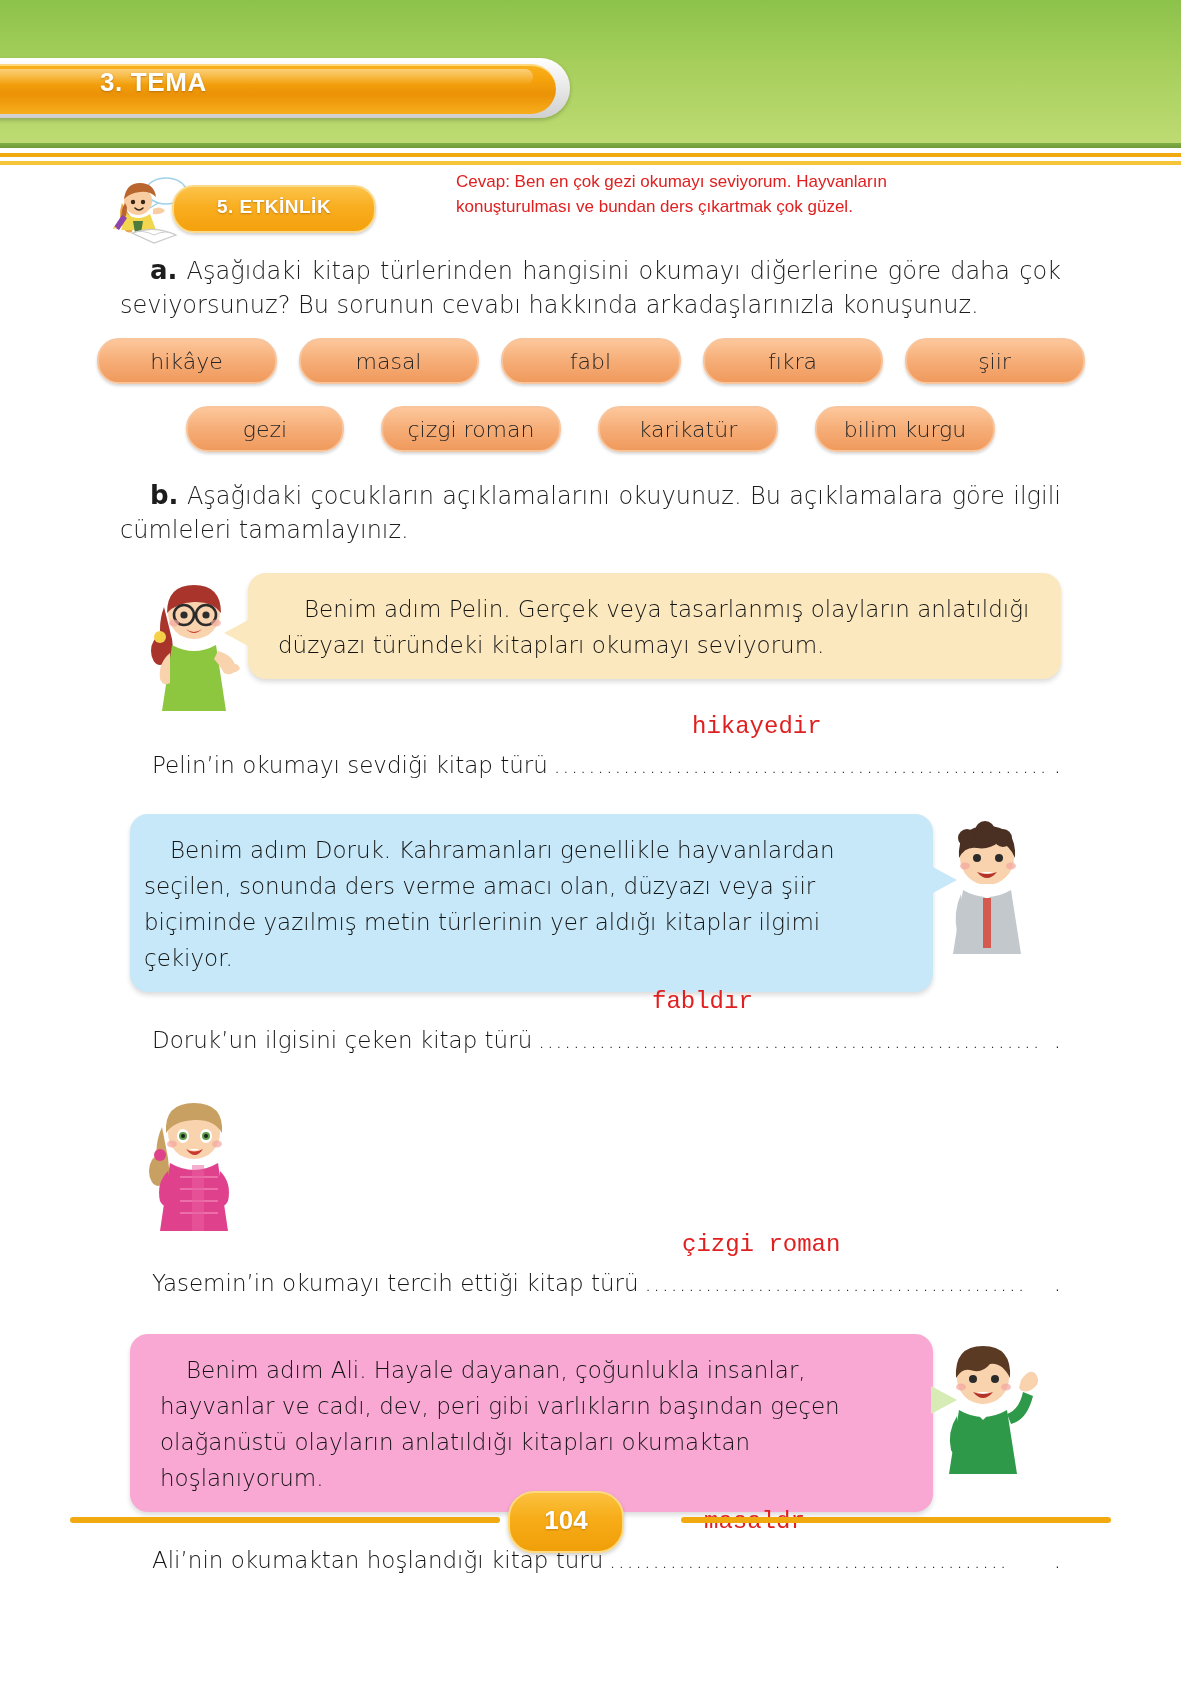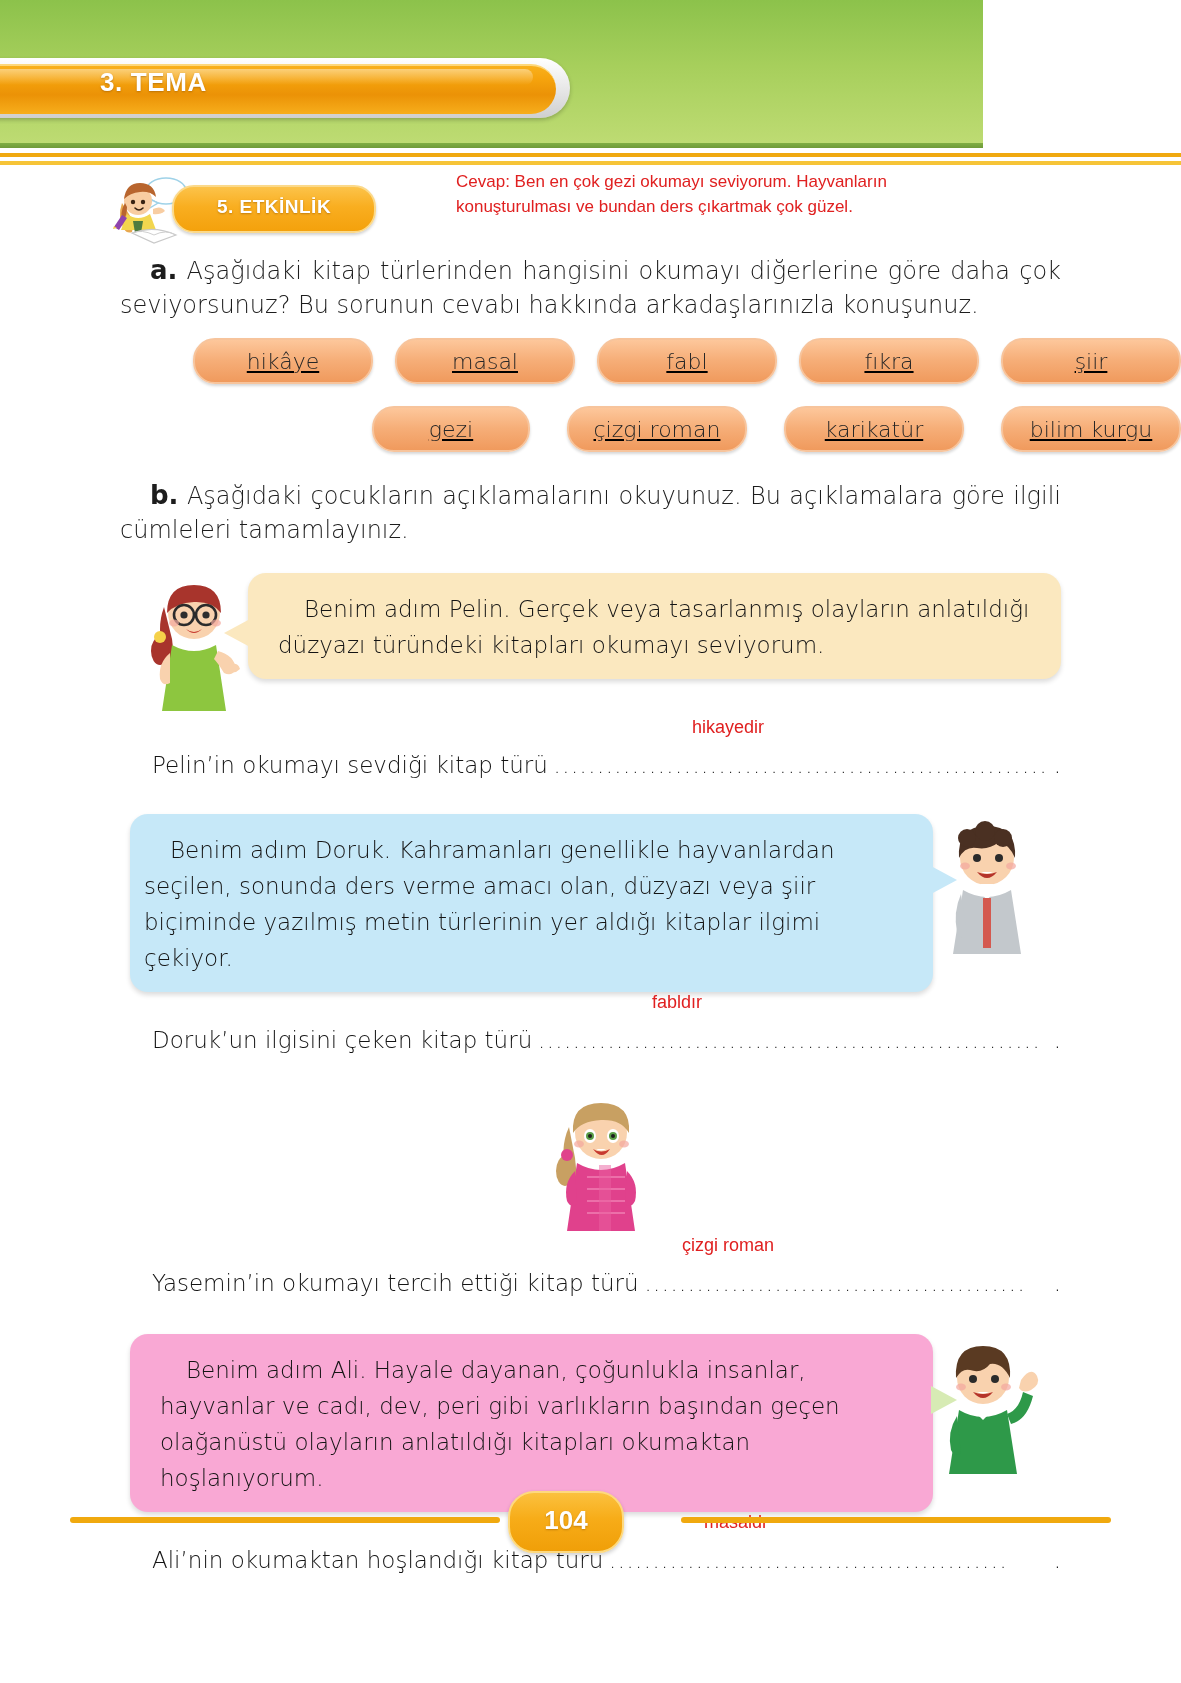--- a/index.html
+++ b/index.html
@@ -6,21 +6,21 @@
   body{
     width:1181px;height:1683px;
     background:#ffffff;
     font-family:"Liberation Sans", sans-serif;
     position:relative;
     overflow:hidden;
   }
 
   
   .header{
-    position:absolute;left:0;top:0;width:983px;height:148px;
+    position:absolute;left:0;top:0;width:1181px;height:148px;
     background:linear-gradient(180deg,#8cc24b 0%,#a7cf5c 45%,#bfdc74 100%);
   }
   .header:after{
     content:"";position:absolute;left:0;bottom:0;width:100%;height:5px;
     background:linear-gradient(180deg,#7fae43 0%,#6f9a39 100%);
   }
   .tema-wrap{
     position:absolute;left:-30px;top:58px;width:600px;height:60px;
   }
   .tema-outer{
@@ -80,21 +80,21 @@
     margin:4px 120px 0 120px;
     font-size:24px;line-height:34px;color:#1d1d1d;
     text-align:justify;
     font-family:"DejaVu Sans", sans-serif;
     font-weight:300;
   }
   .q b{font-weight:bold;font-size:26px;}
   .q .ind{display:inline-block;width:30px;}
 
   
-  .pill-row{display:flex;justify-content:flex-end;gap:22px;margin-top:16px;text-decoration:underline;}
+  .pill-row{display:flex;justify-content:center;gap:22px;margin-top:16px;}
   .pill-row.r2{margin-top:22px;gap:37px;}
   .pill{
     min-width:150px;height:42px;
     background:linear-gradient(180deg,#fdc79b 0%,#f6ae78 48%,#f09a5d 100%);
     border:2px solid #f7c49c;
     border-radius:22px;
     box-shadow:0 2px 3px rgba(0,0,0,.16);
     display:flex;align-items:center;justify-content:center;
     color:#262626;font-size:22px;
     font-family:"DejaVu Sans", sans-serif;font-weight:300;
@@ -125,41 +125,41 @@
   }
   .tail-r{
     position:absolute;right:-24px;top:52px;width:0;height:0;
     border-top:14px solid transparent;border-bottom:14px solid transparent;
   }
   .tail-l.c{border-right:26px solid #fbe8bf;}
   .tail-r.b{border-left:26px solid #c6e8f8;}
   .tail-l.p{border-right:26px solid #fbd6e5;}
   .tail-r.g{border-left:26px solid #d7ebb4;}
 
-  .row-left{display:flex;align-items:flex-start;padding:0 120px 0 140px;justify-content:center;}
+  .row-left{display:flex;align-items:flex-start;padding:0 120px 0 140px;}
   .row-right{display:flex;align-items:flex-start;padding:0 140px 0 130px;}
   .avatar{width:108px;flex:0 0 108px;position:relative;}
   .bubble-wrap{flex:1;position:relative;}
 
   
   .ans-line{
     position:relative;margin:18px 120px 0 152px;
     font-size:23px;line-height:32px;color:#141414;
     font-family:"DejaVu Sans", sans-serif;font-weight:300;
     display:flex;align-items:baseline;
   }
   .ans-line .lbl{white-space:nowrap;margin-top:14px;}
   .ans-line .dots{
     flex:1;margin:0 6px;overflow:hidden;white-space:nowrap;
     color:#141414;letter-spacing:2px;font-size:21px;
   }
   .ans-line .end{white-space:nowrap;}
   .ans-red{
-    position:absolute;color:#e02020;font-size:18px;top:-24px;
-    font-family:Liberation Sans, sans-serif;
+    position:absolute;color:#e02020;font-size:24px;top:-24px;
+    font-family:Liberation Mono, monospace;
     text-align:right;
   }
 
   
   .footer{position:absolute;left:0;top:1487px;width:1181px;height:70px;}
   .f-line{position:absolute;top:30px;height:6px;background:#f0a90f;border-radius:3px;}
   .f-left{left:70px;width:430px;}
   .f-right{right:70px;width:430px;}
   .f-pill{
     position:absolute;left:508px;top:4px;width:112px;height:58px;

